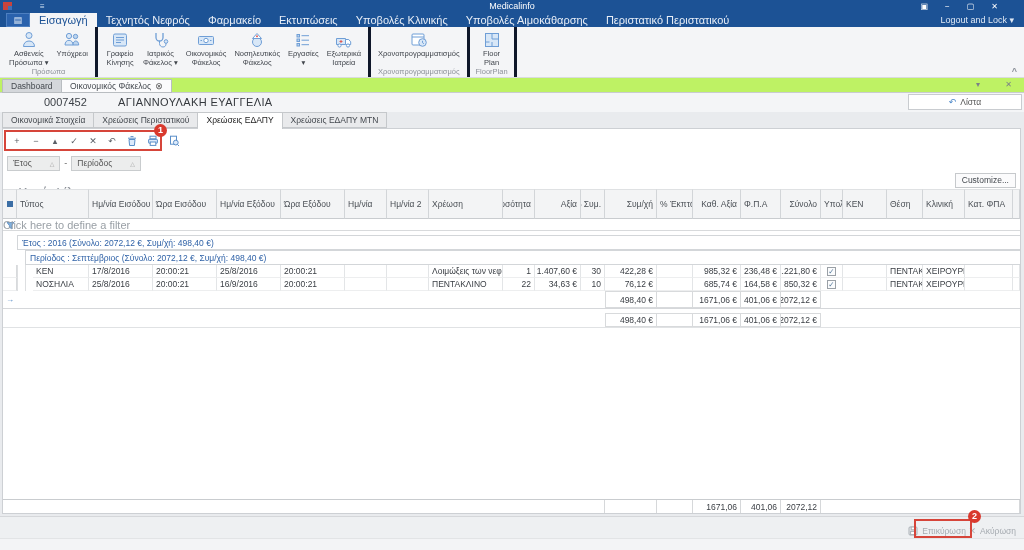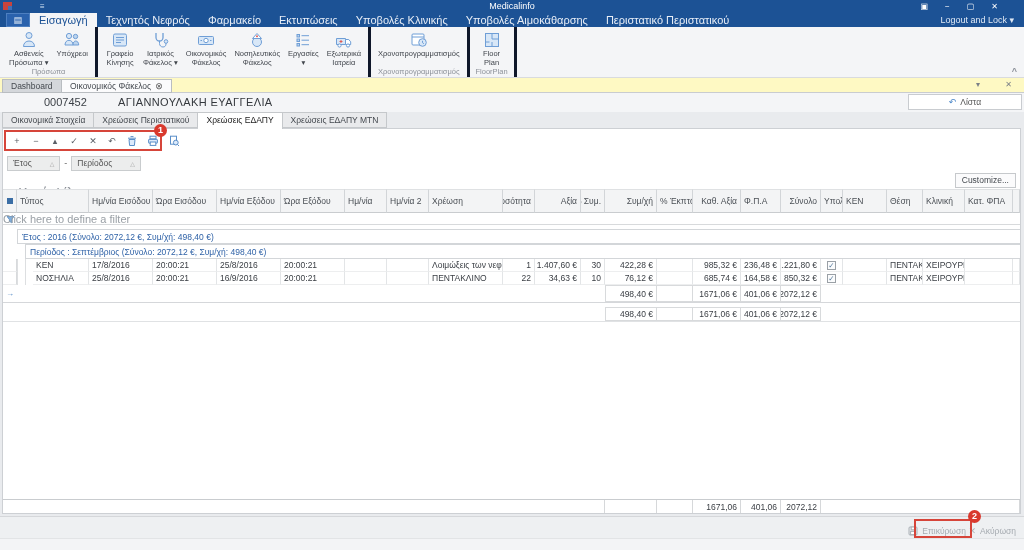--- a/index.html
+++ b/index.html
@@ -23,21 +23,21 @@
 .ribbon{position:absolute;top:27px;left:0;width:1024px;height:51px;background:#f4f5f7;border-bottom:1px solid #d9dbde}
 .ribbon-inner{display:flex;height:50px;padding-left:2px}
 .rgroup{display:flex;flex-direction:column;border-right:3px solid #0f172a;padding:0 3px}
 .rgroup-btns{display:flex;flex:1}
 .rgroup-label{font-size:7.5px;color:#8d929a;text-align:center;height:10px;line-height:9px;white-space:nowrap}
 .rbtn{display:flex;flex-direction:column;align-items:center;padding:2px 4px 0 4px;min-width:38px}
 .ricon{height:21px;display:flex;align-items:center}
 .rlabel{font-size:7.5px;line-height:8.5px;color:#40454c;text-align:center;white-space:nowrap}
 .ribbon-collapse{position:absolute;right:7px;bottom:1px;font-size:9px;color:#8d929a;font-weight:bold}
 
-.docbar{position:absolute;top:78px;left:0;width:1024px;height:15px;background:#fef9c3;border-bottom:1px solid #c9ccd0}
+.docbar{position:absolute;top:78px;left:0;width:1024px;height:15px;background:#bef264;border-bottom:1px solid #c9ccd0}
 .dtab{position:absolute;top:1px;height:14px;font-size:8.5px;line-height:13px;padding:0 8px;border:1px solid #b9bdc1;background:#d4d7db;color:#44494f;white-space:nowrap}
 .dtab.active{background:#fbfbfc}
 .dtab .tclose{font-size:9px;color:#555;margin-left:4px}
 .dock-ico{position:absolute;top:2px;font-size:8px;color:#7b8087}
 
 .patientbar{position:absolute;top:93px;left:0;width:1024px;height:19px;background:#f4f5f7}
 .pcode{position:absolute;left:44px;top:3px;font-size:11px;color:#3a3f45}
 .pname{position:absolute;left:118px;top:3px;font-size:11px;letter-spacing:.4px;color:#34383d}
 .list-btn{position:absolute;right:2px;top:1px;width:114px;height:16px;background:#fff;border:1px solid #c9ccd0;font-size:8.5px;color:#555;display:flex;align-items:center;justify-content:center;gap:4px}
 .list-btn .bicon{color:#4a86c8;font-size:9px}
@@ -68,21 +68,21 @@
 .grow{display:flex;align-items:stretch;width:100%}
 .cell{overflow:hidden;white-space:nowrap;display:flex;align-items:center;font-size:8.5px}
 .tleft{padding-left:3px}
 .tright{justify-content:flex-end;padding-right:3px}
 .w-ind{width:14px}.w-g{width:8px}.w-type{width:72px}.w-typed{width:56px}.w-date{width:64px}
 .w-hm{width:42px}.w-chg{width:74px}.w-qty{width:32px}.w-val{width:46px}.w-pct{width:24px}
 .w-part{width:52px}.w-disc{width:36px}.w-net{width:48px}.w-vat{width:40px}.w-tot{width:40px}
 .w-chk{width:22px}.w-ken{width:44px}.w-pos{width:36px}.w-clin{width:42px}.w-kat{width:48px}
 .w-sp1{width:572px}.w-sp2{width:580px}.w-sp3{width:602px}
 .fill{flex:1}
-.r-head{height:24px;background:#f3f4f5}
+.r-head{height:30px;background:#f3f4f5}
 .r-head .cell{border-right:1px solid #d2d5d8;border-bottom:1px solid #c9cccf;border-top:1px solid #dfe1e3;color:#4a4f55;font-size:8.5px}
 .selsq{width:6px;height:6px;background:#3b6ea5;margin:auto}
 .r-define{height:12px;border-bottom:1px solid #d8dadc;position:relative}
 .r-define .deftext{position:absolute;left:0;right:0;font-size:11px;color:#9aa0a6;line-height:12px}
 .r-group1{height:15px;margin-top:4px}
 .r-group2{height:15px}
 .gbox{flex:1;border:1px solid #d3d6d9;border-right:none;display:flex;align-items:center;padding-left:4px;font-size:8.5px;color:#2f62a7;white-space:nowrap;overflow:hidden}
 .r-data{height:13px}
 .r-data .cell{border-right:1px solid #e3e5e7;border-bottom:1px solid #edeeef;color:#3c4046}
 .r-data .w-ind{border-right:1px solid #d8dadc}

